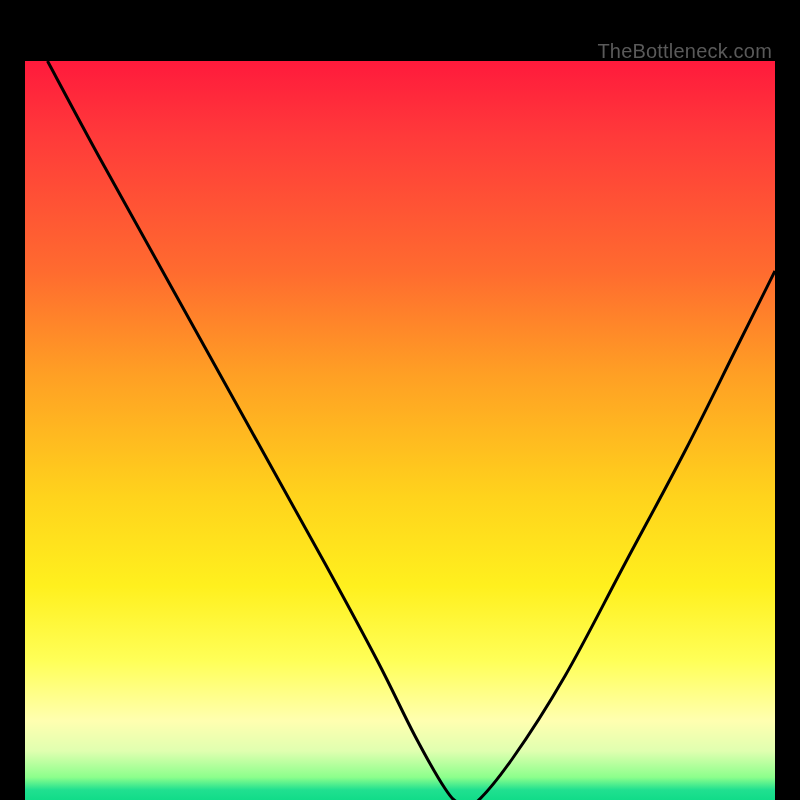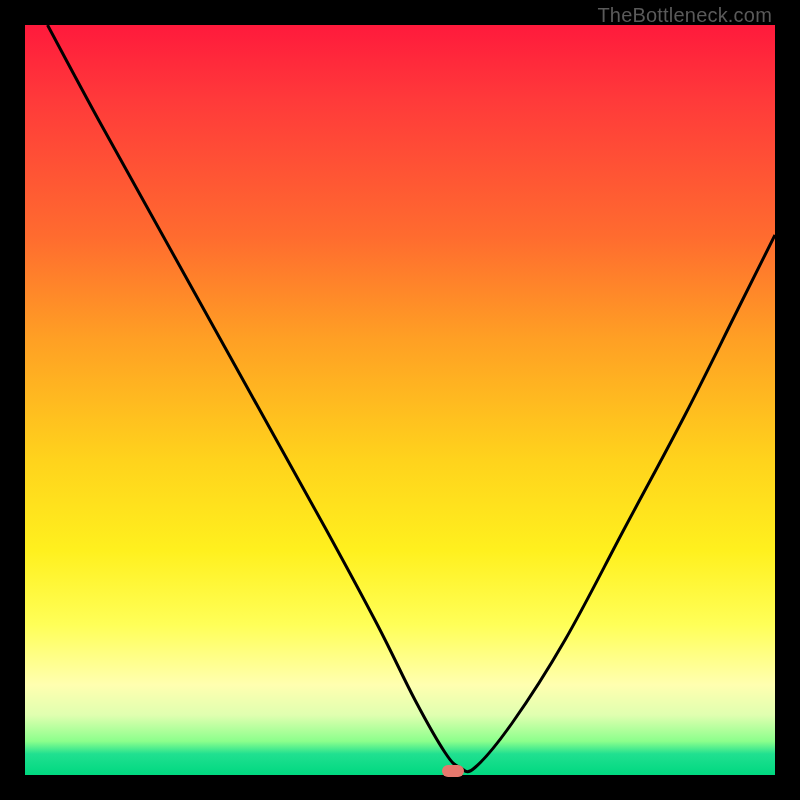--- a/index.html
+++ b/index.html
@@ -9,20 +9,21 @@
     height: 800px;
     overflow: hidden;
     background: #000;
     font-family: Arial, Helvetica, sans-serif;
   }
   .frame {
     position: relative;
     width: 800px;
     height: 624px;
     background: #000;
+    margin-top: 36px;
   }
   .plot-area {
     position: absolute;
     left: 25px;
     top: 25px;
     width: 750px;
     height: 750px;
     
     background: linear-gradient(
       to bottom,

